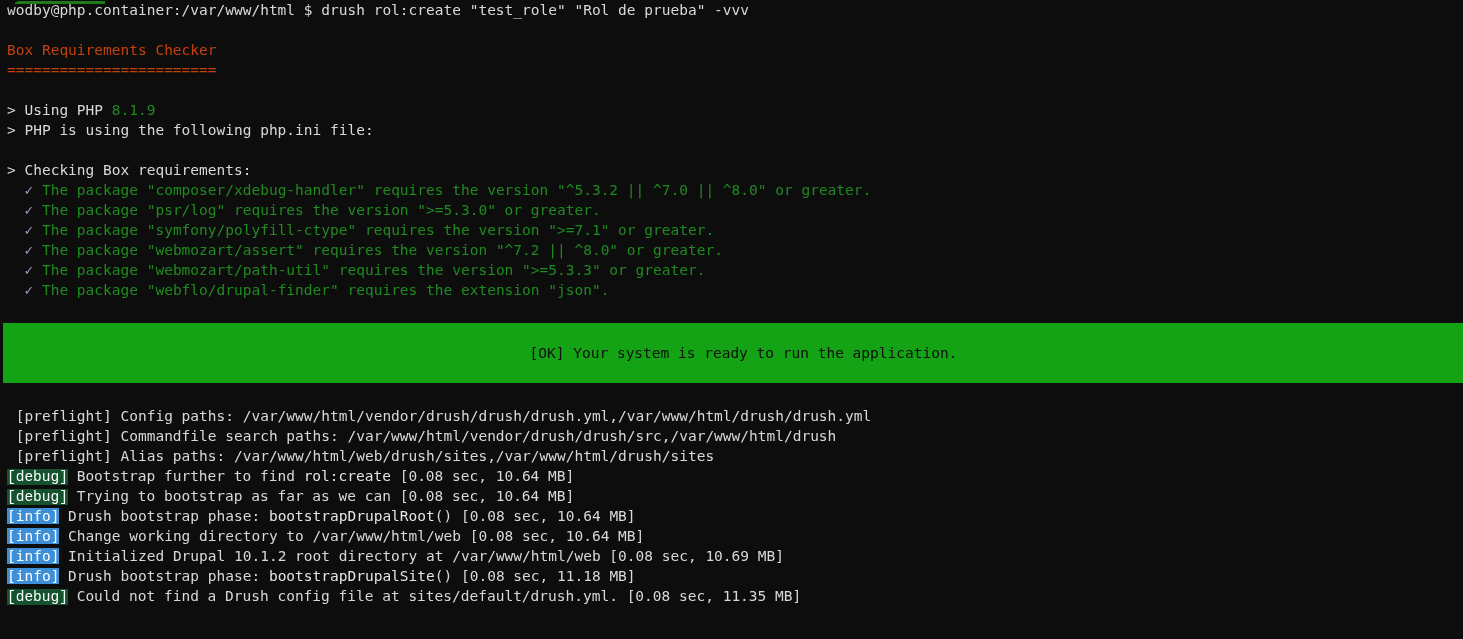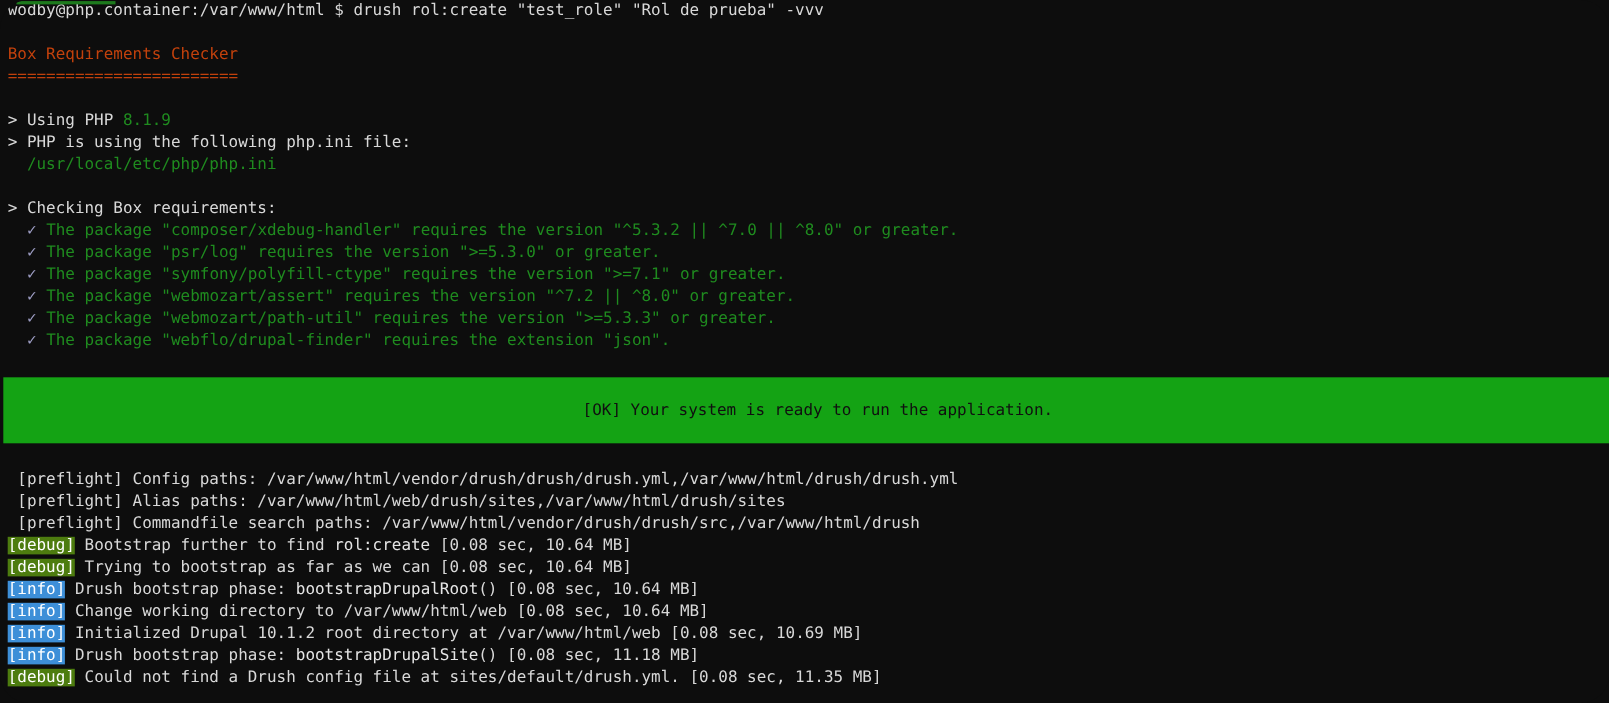--- a/index.html
+++ b/index.html
@@ -66,21 +66,21 @@
     color: #101010;
     padding-left: 18px;
   }
 
   
   .tag {
     background: #3d8fd8;
     color: #ffffff;
     padding: 0;
   }
-  .tag-debug { background: #4d7c0f; }
+  .tag-debug { background: #14532d; font-family: Liberation Mono, monospace; }
   .tag-info  { background: #3d8fd8; }
 </style>
 </head>
 <body>
 
 <div id="terminal">
 
   <div class="top-rule"></div>
 
   <div class="pad">
@@ -89,21 +89,20 @@
 
     <div class="blank"></div>
 
     <div class="line c-yellow">Box Requirements Checker</div>
     <div class="line c-yellow">========================</div>
 
     <div class="blank"></div>
 
     <div class="line"><span class="c-white">&gt; Using PHP </span><span class="c-green">8.1.9</span></div>
     <div class="line c-white">&gt; PHP is using the following php.ini file:</div>
-    <div class="line c-green">  /usr/local/etc/php/php.ini</div>
 
     <div class="blank"></div>
 
     <div class="line c-white">&gt; Checking Box requirements:</div>
 
     <div class="line"><span class="c-white">  </span><span class="c-check">✓</span><span class="c-white"> </span><span class="c-green">The package "composer/xdebug-handler" requires the version "^5.3.2 || ^7.0 || ^8.0" or greater.</span></div>
     <div class="line"><span class="c-white">  </span><span class="c-check">✓</span><span class="c-white"> </span><span class="c-green">The package "psr/log" requires the version "&gt;=5.3.0" or greater.</span></div>
     <div class="line"><span class="c-white">  </span><span class="c-check">✓</span><span class="c-white"> </span><span class="c-green">The package "symfony/polyfill-ctype" requires the version "&gt;=7.1" or greater.</span></div>
     <div class="line"><span class="c-white">  </span><span class="c-check">✓</span><span class="c-white"> </span><span class="c-green">The package "webmozart/assert" requires the version "^7.2 || ^8.0" or greater.</span></div>
     <div class="line"><span class="c-white">  </span><span class="c-check">✓</span><span class="c-white"> </span><span class="c-green">The package "webmozart/path-util" requires the version "&gt;=5.3.3" or greater.</span></div>
@@ -115,22 +114,22 @@
   <div class="banner">
     <div class="banner-blank"></div>
     <div class="banner-text">[OK] Your system is ready to run the application.</div>
     <div class="banner-blank"></div>
   </div>
 
   <div class="pad">
     <div class="blank"></div>
 
     <div class="line c-white"> [preflight] Config paths: /var/www/html/vendor/drush/drush/drush.yml,/var/www/html/drush/drush.yml</div>
+    <div class="line c-white"> [preflight] Commandfile search paths: /var/www/html/vendor/drush/drush/src,/var/www/html/drush</div>
     <div class="line c-white"> [preflight] Alias paths: /var/www/html/web/drush/sites,/var/www/html/drush/sites</div>
-    <div class="line c-white"> [preflight] Commandfile search paths: /var/www/html/vendor/drush/drush/src,/var/www/html/drush</div>
 
     <div class="line"><span class="tag tag-debug">[debug]</span><span class="c-white"> Bootstrap further to find </span><span class="c-green2">rol:create</span><span class="c-white"> [0.08 sec, 10.64 MB]</span></div>
 
     <div class="line"><span class="tag tag-debug">[debug]</span><span class="c-white"> Trying to bootstrap as far as we can [0.08 sec, 10.64 MB]</span><span class="c-green2"></span><span class="c-white"></span></div>
 
     <div class="line"><span class="tag tag-info">[info]</span><span class="c-white"> Drush bootstrap phase: </span><span class="c-green2">bootstrapDrupalRoot</span><span class="c-white">() [0.08 sec, 10.64 MB]</span></div>
 
     <div class="line"><span class="tag tag-info">[info]</span><span class="c-white"> Change working directory to /var/www/html/web [0.08 sec, 10.64 MB]</span><span class="c-green2"></span><span class="c-white"></span></div>
 
     <div class="line"><span class="tag tag-info">[info]</span><span class="c-white"> Initialized Drupal 10.1.2 root directory at /var/www/html/web [0.08 sec, 10.69 MB]</span><span class="c-green2"></span><span class="c-white"></span></div>

